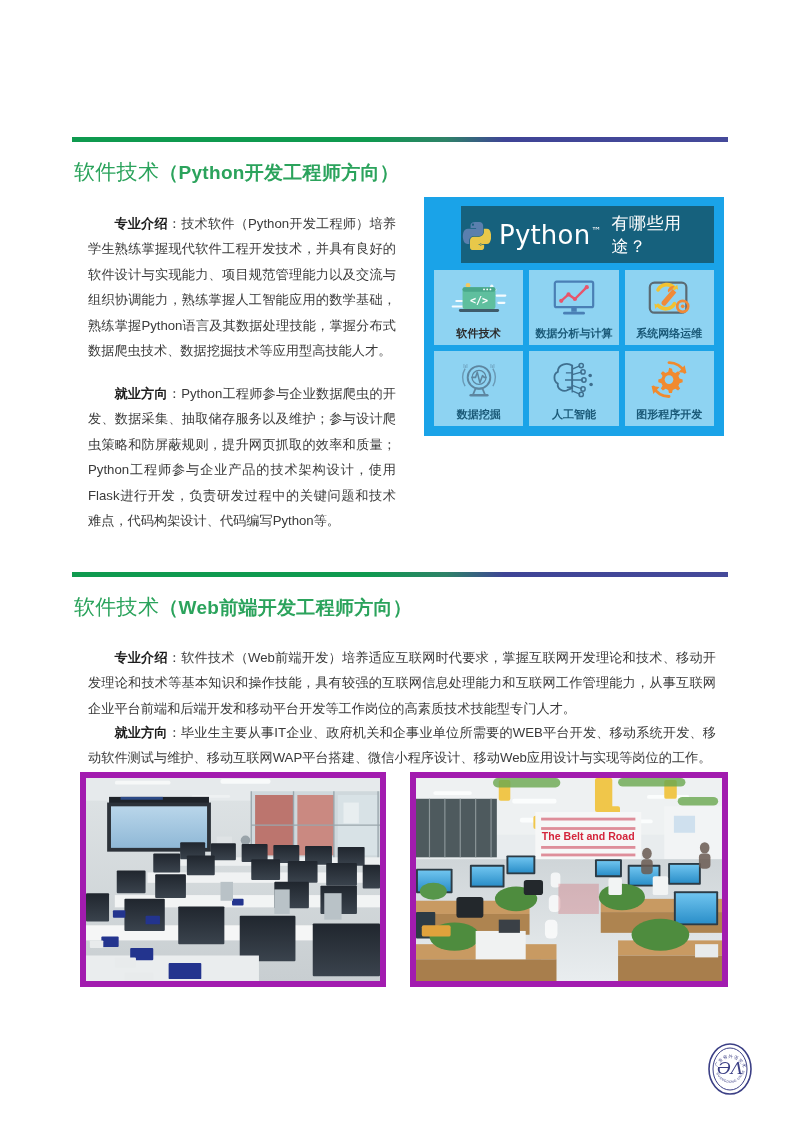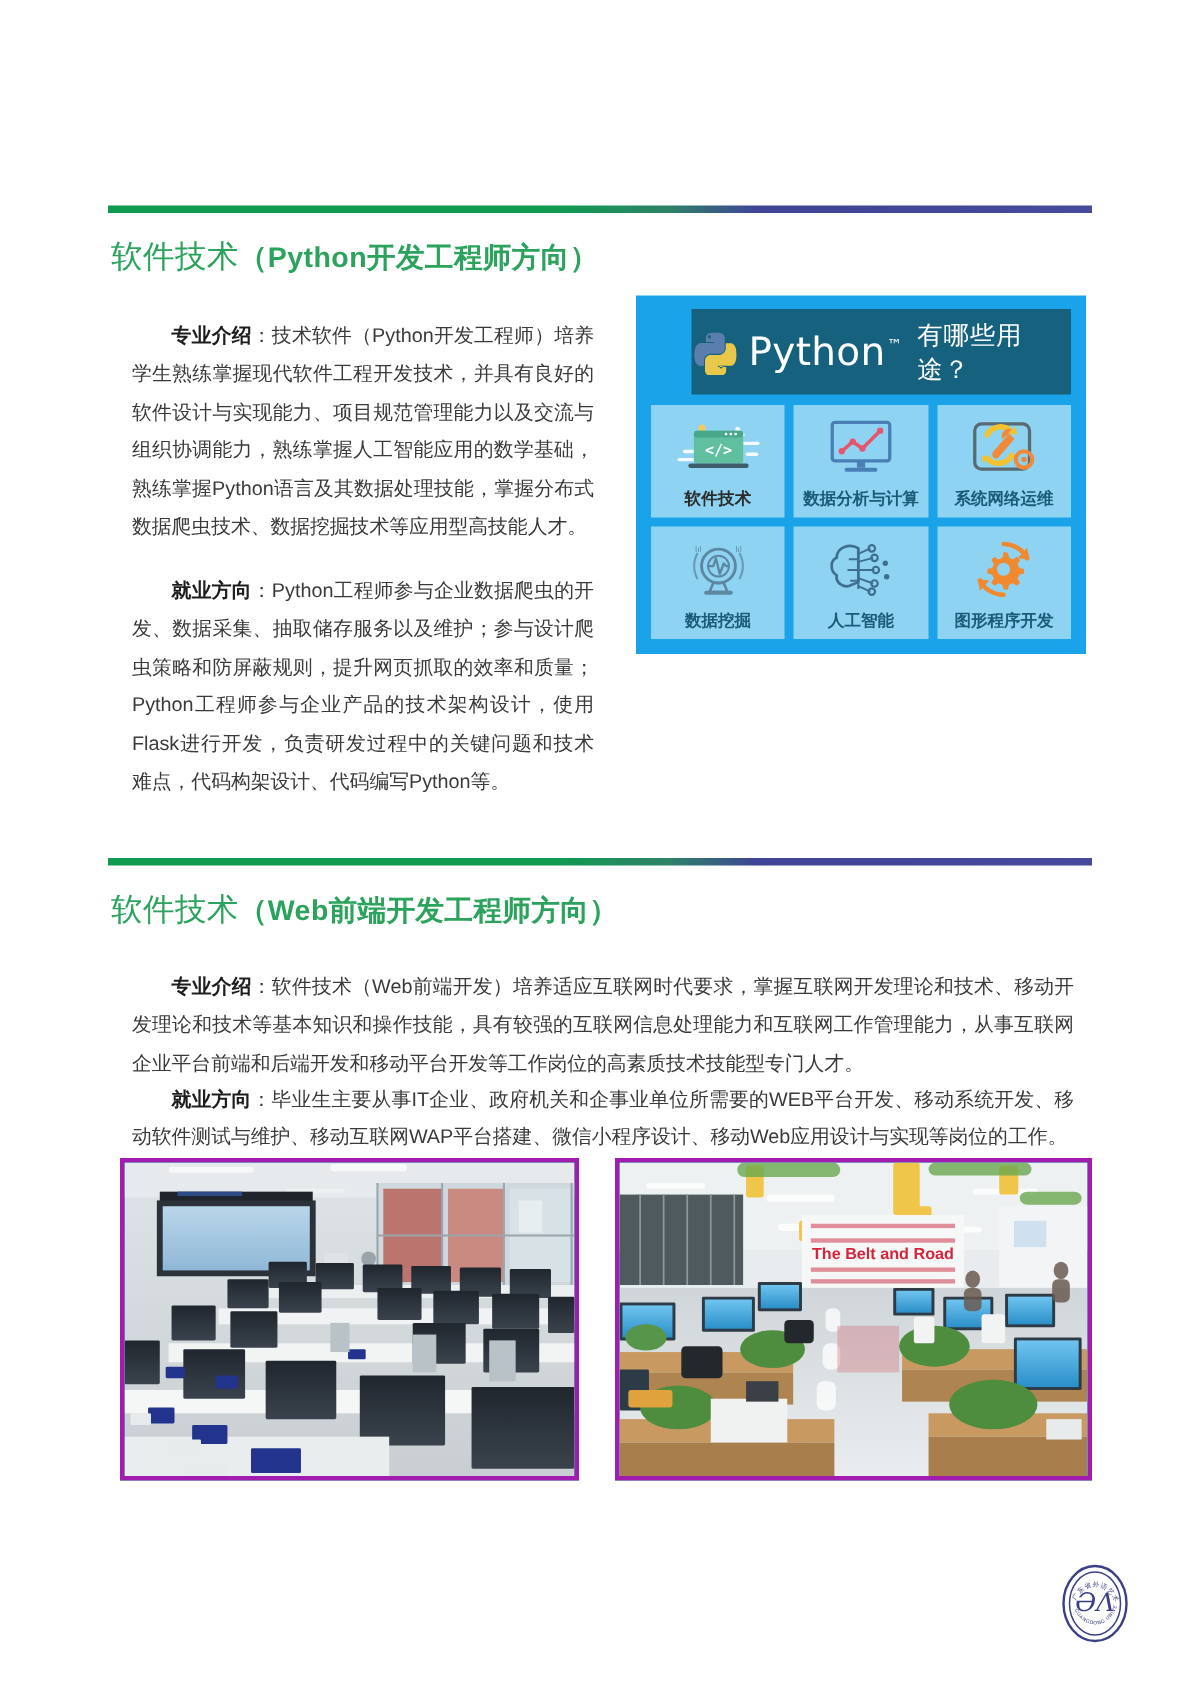--- a/index.html
+++ b/index.html
@@ -148,24 +148,24 @@
     color: #1b5a78;
     font-weight: bold;
     line-height: 13px;
     white-space: nowrap;
   }
   .ig-cell.web .ig-label { color: #2b2b2b; letter-spacing: 0.2px; }
 
   
   .photo {
     position: absolute;
-    border: 3px solid #a21caf;
+    border: 6px solid #a21caf;
     box-sizing: border-box;
     overflow: hidden;
-    background: #14b8a6;
+    background: #f0abfc;
   }
   #photo-classroom { left: 80px; top: 772px; width: 306px; height: 215px; }
   #photo-office    { left: 410px; top: 772px; width: 318px; height: 215px; }
 
   .photo svg { display: block; width: 100%; height: 100%; }
 
   
   #school-seal {
     position: absolute;
     left: 706px;

